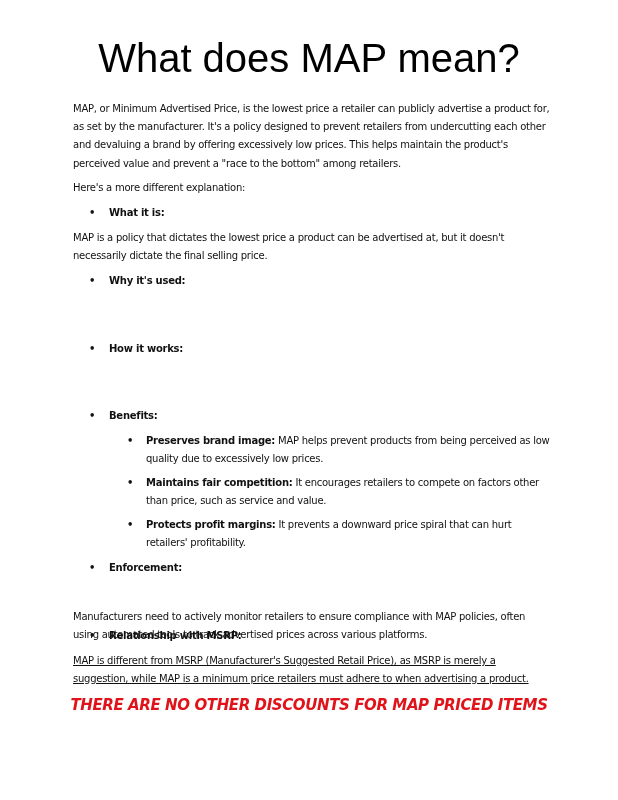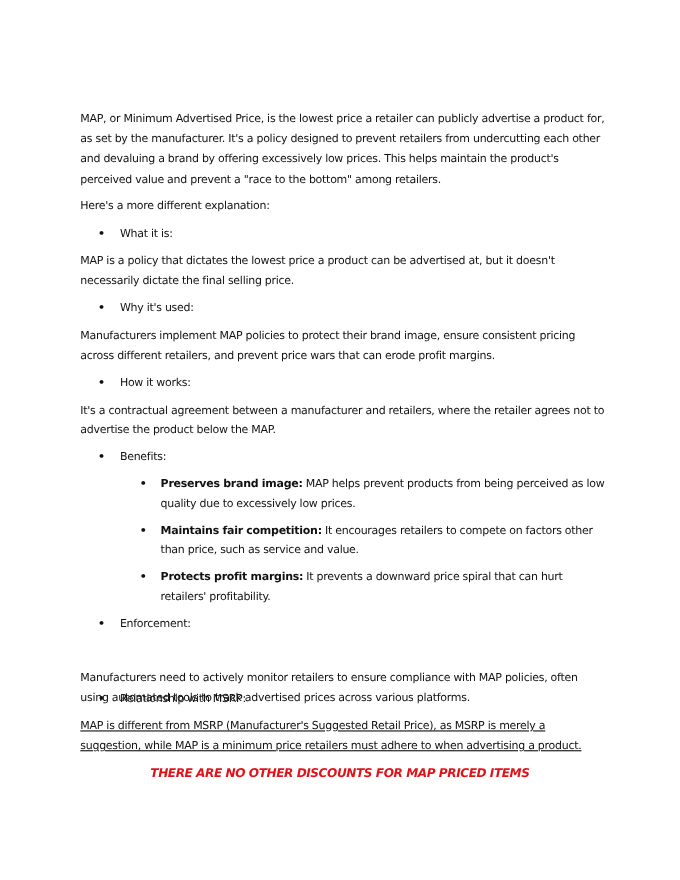--- a/index.html
+++ b/index.html
@@ -7,56 +7,55 @@
   .page { position: absolute; left: 0; top: 0; width: 618px; height: 800px; }
   .title {
     position: absolute; left: 0; top: 34px; width: 618px; text-align: center;
     font-family: "Liberation Sans", sans-serif; font-size: 40px; line-height: 48px; color: #000;
   }
   .txt { font-family: "DejaVu Sans", sans-serif; font-size: 10px; line-height: 18.2px; letter-spacing: -0.25px; }
   .p { position: absolute; left: 73px; width: 480px; }
   .b1 { position: absolute; left: 89px; }
   .b1 .dot, .b2 .dot { position: absolute; top: 0; font-weight: bold; }
   .b1 .dot { left: 0; }
-  .b1 .lbl { position: absolute; left: 20px; white-space: nowrap; font-weight: normal; }
+  .b1 .lbl { position: absolute; left: 20px; white-space: nowrap; font-weight: bold; }
   .b2 { position: absolute; left: 127px; width: 420px; }
   .b2 .dot { left: 0; }
   .b2 .body { position: absolute; left: 19px; width: 405px; }
   strong { font-weight: bold; }
   .notice {
     position: absolute; left: 0; top: 696px; width: 618px; text-align: center;
     font-family: "DejaVu Sans", sans-serif; font-style: italic; font-weight: bold;
-    font-size: 11px; letter-spacing: -0.4px; color: #e0121a;
+    font-size: 15px; letter-spacing: -0.4px; color: #e0121a;
   }
 </style>
 </head>
 <body>
 
 <div class="page">
+  <div class="title">What does MAP mean?</div>
 
   <div class="p txt" style="top:100px;">MAP, or Minimum Advertised Price, is the lowest price a retailer can publicly advertise a product for, as set by the manufacturer. It's a policy designed to prevent retailers from undercutting each other and devaluing a brand by offering excessively low prices. This helps maintain the product's perceived value and prevent a "race to the bottom" among retailers.</div>
   <div class="p txt" style="top:179px;">Here's a more different explanation:</div>
 
   <div class="b1 txt" style="top:204px;">
     <span class="dot">•</span>
     <span class="lbl">What it is:</span>
   </div>
   <div class="p txt" style="top:229px;">MAP is a policy that dictates the lowest price a product can be advertised at, but it doesn't necessarily dictate the final selling price.</div>
 
   <div class="b1 txt" style="top:272px;">
     <span class="dot">•</span>
     <span class="lbl">Why it's used:</span>
   </div>
-  <div class="p txt" style="top:297px;">Manufacturers implement MAP policies to protect their brand image, ensure consistent pricing across different retailers, and prevent price wars that can erode profit margins.</div>
 
   <div class="b1 txt" style="top:340px;">
     <span class="dot">•</span>
     <span class="lbl">How it works:</span>
   </div>
-  <div class="p txt" style="top:365px;">It's a contractual agreement between a manufacturer and retailers, where the retailer agrees not to advertise the product below the MAP.</div>
 
   <div class="b1 txt" style="top:407px;">
     <span class="dot">•</span>
     <span class="lbl">Benefits:</span>
   </div>
 
   <div class="b2 txt" style="top:432px;">
     <span class="dot">•</span>
     <div class="body"><strong>Preserves brand image:</strong><span> MAP helps prevent products from being perceived as low quality due to excessively low prices.</span></div>
   </div>

